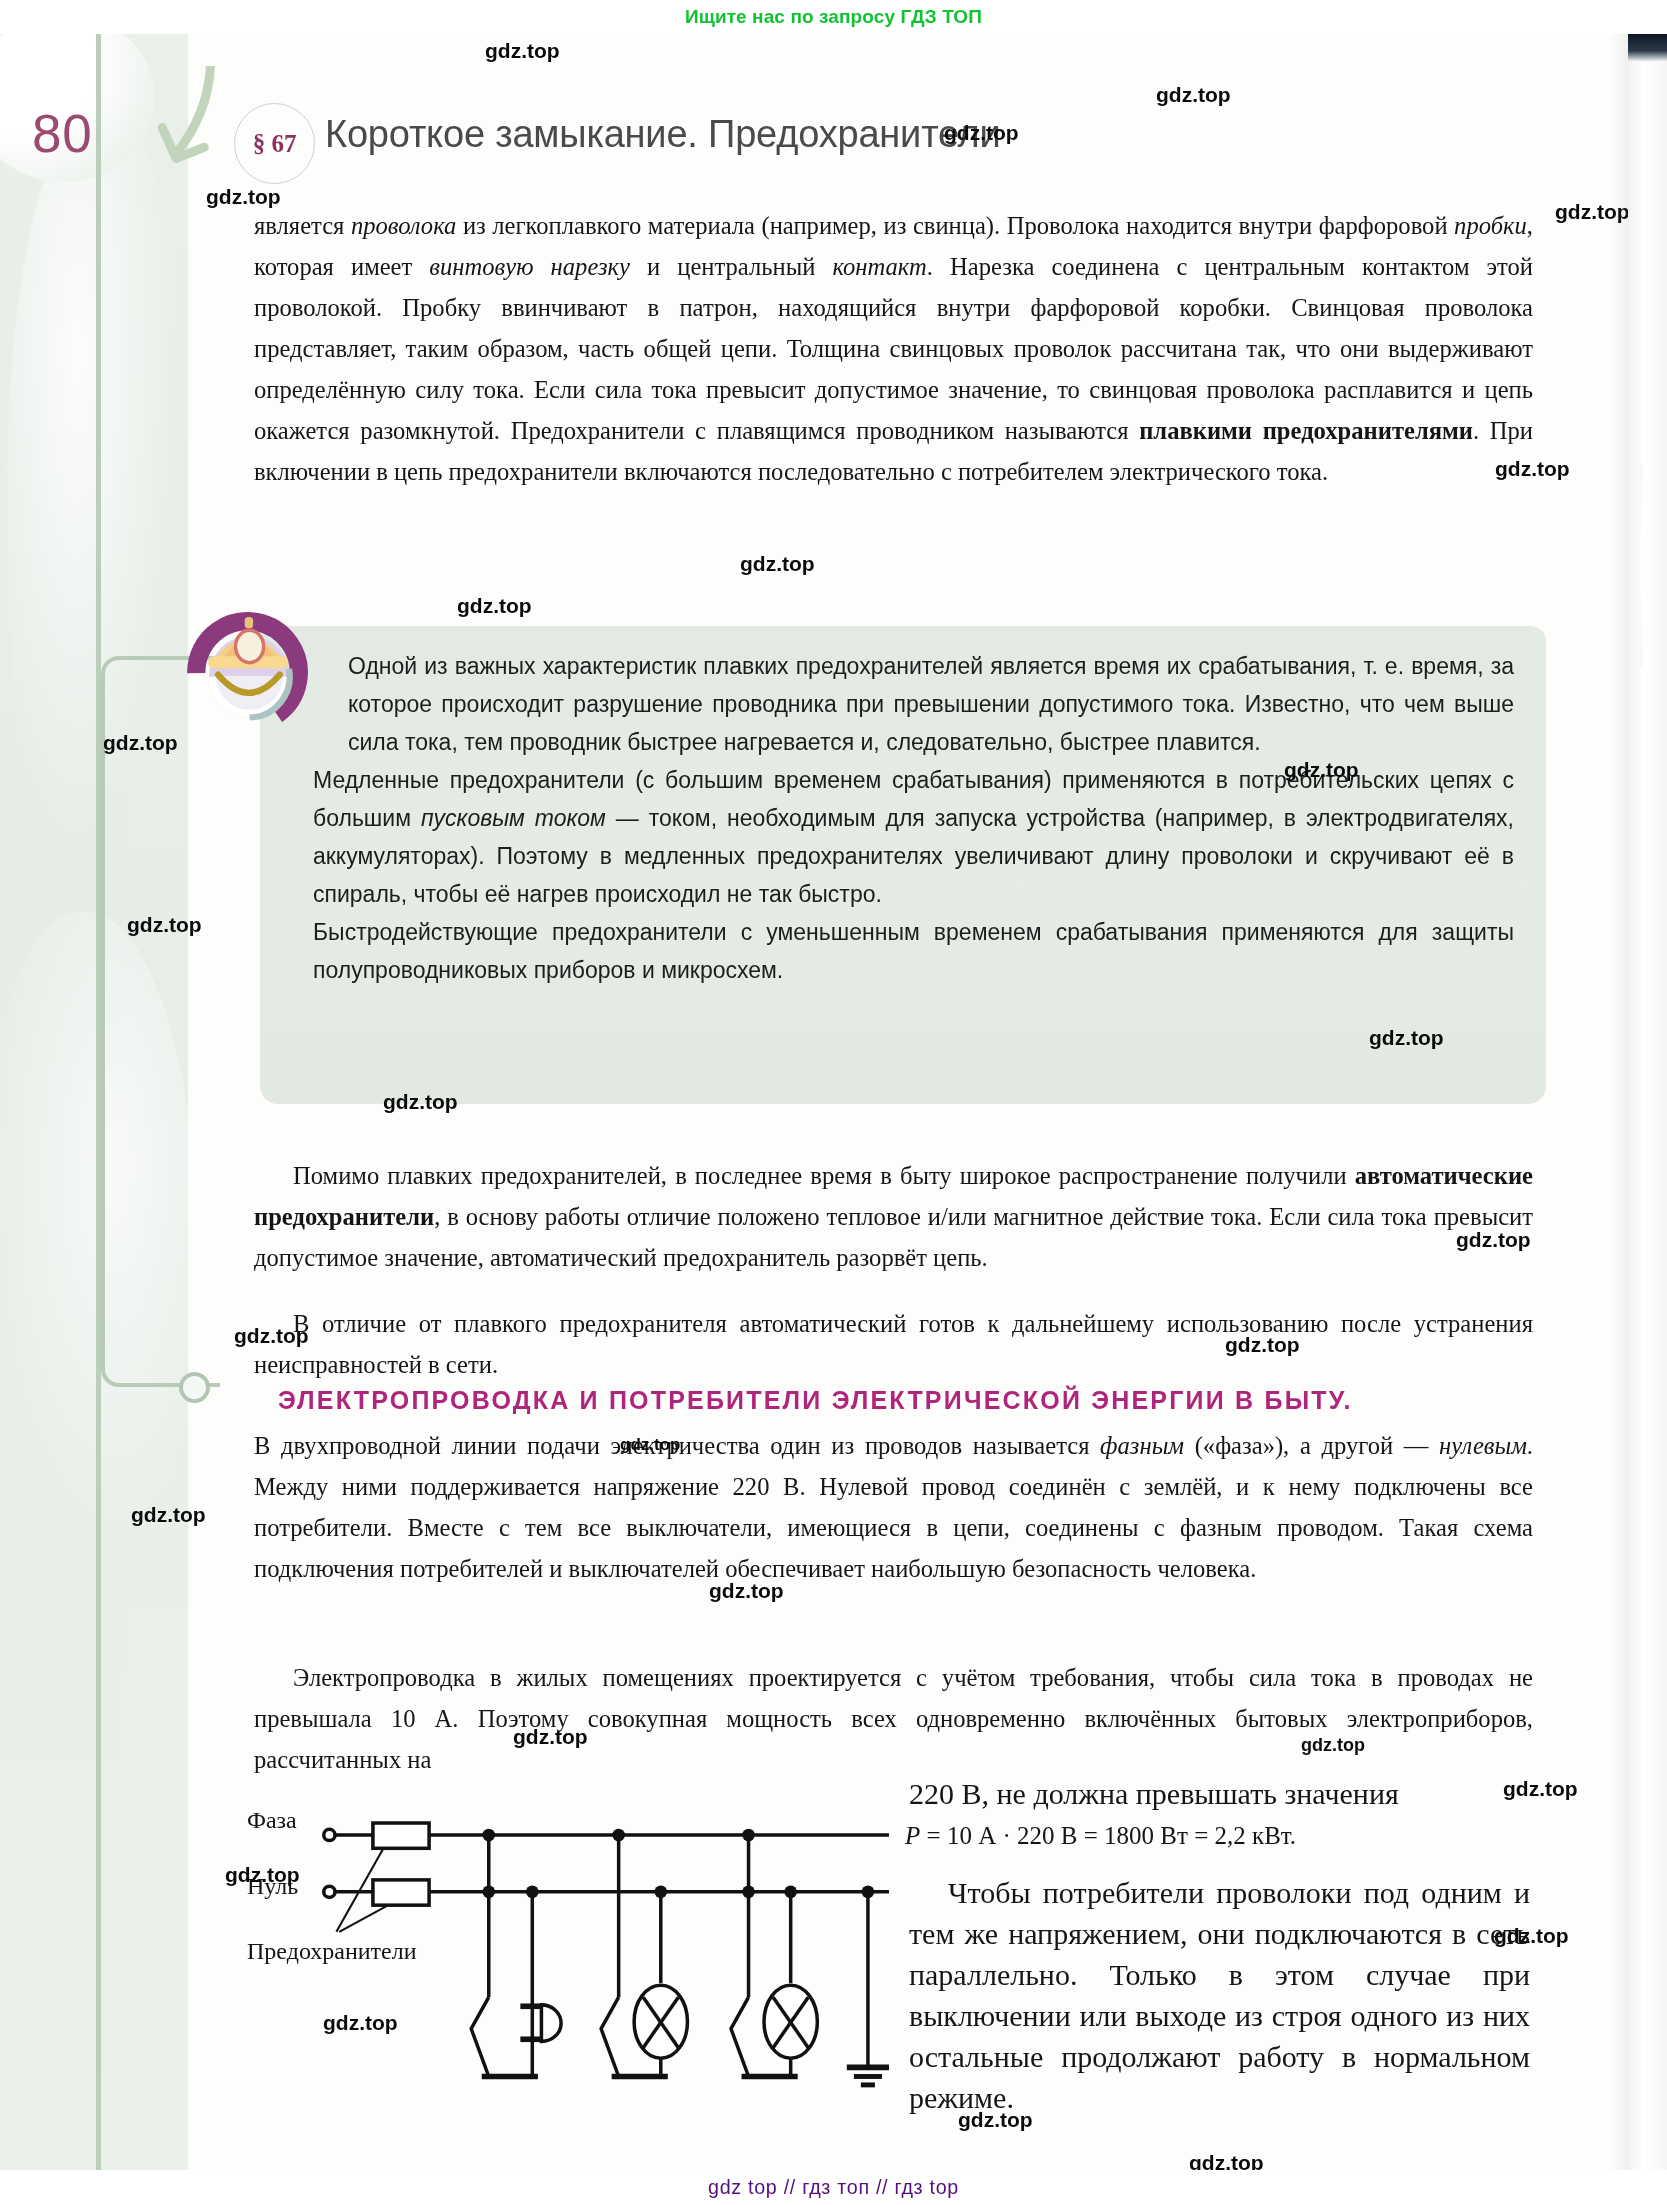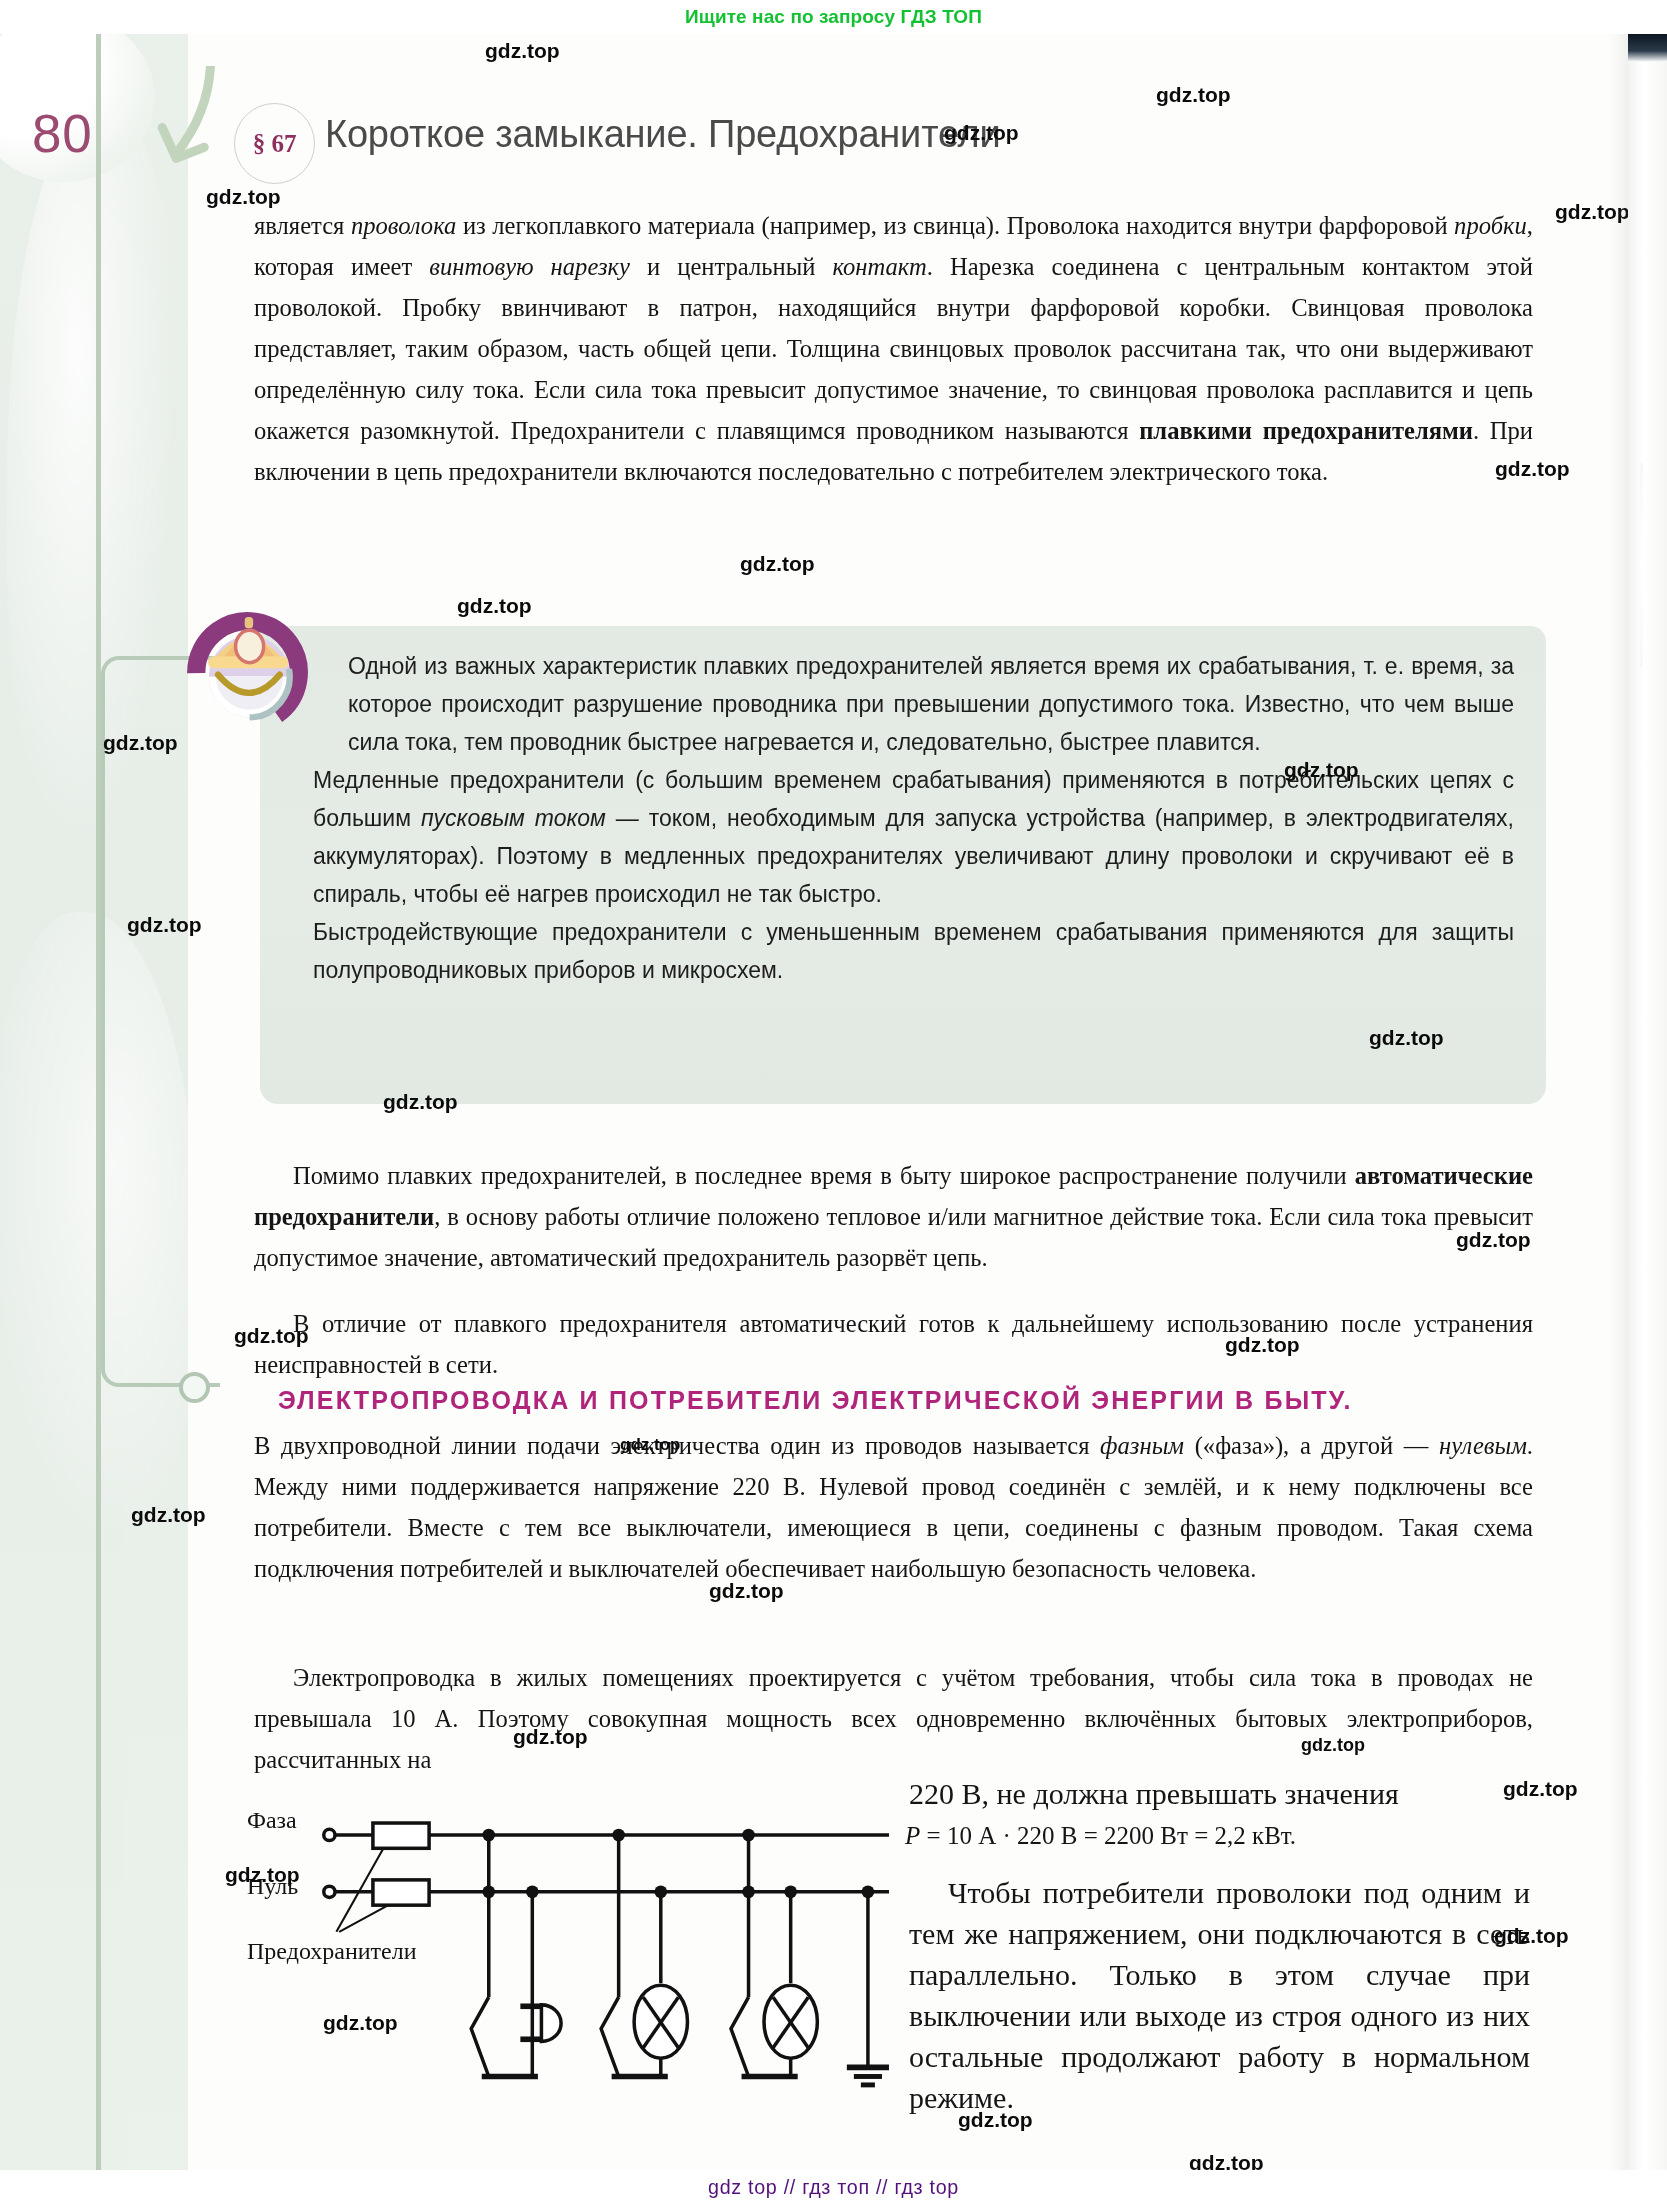--- a/index.html
+++ b/index.html
@@ -276,21 +276,21 @@
   </div>
 
   <div class="para5">
     <p class="body indent">Электропроводка в жилых помещениях проектируется с учётом требования, чтобы сила тока в проводах не превышала 10 А. Поэтому совокупная мощность всех одновременно включённых бытовых электроприборов, рассчитанных на</p>
   </div>
 
   <div class="right-col">
     <p>220 В, не должна превышать значения</p>
   </div>
   <div class="formula" style="top:1788px;">
-    <i>P</i><span> = 10 А · 220 В = 2200 Вт = 2,2 кВт.</span>
+    <i>P</i><span> = 10 А · 220 В = 1800 Вт = 2,2 кВт.</span>
   </div>
   <div class="right-col" style="top:1834px;">
     <p class="indent">Чтобы потребители проволоки под одним и тем же напряжением, они подключаются в сеть параллельно. Только в этом случае при выключении или выходе из строя одного из них остальные продолжают работу в нормальном режиме.</p>
   </div>
 
   <svg class="circuit" viewBox="0 0 1010 470">
     <g stroke="#111" stroke-width="5" fill="none">
 
       <line x1="175" y1="74" x2="965" y2="74"></line>
 

